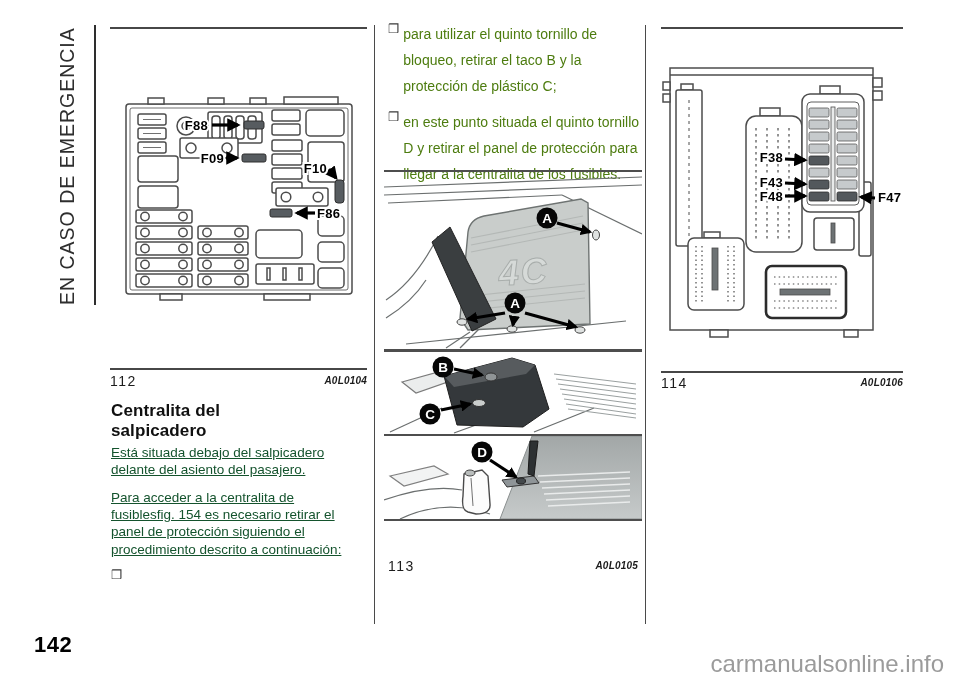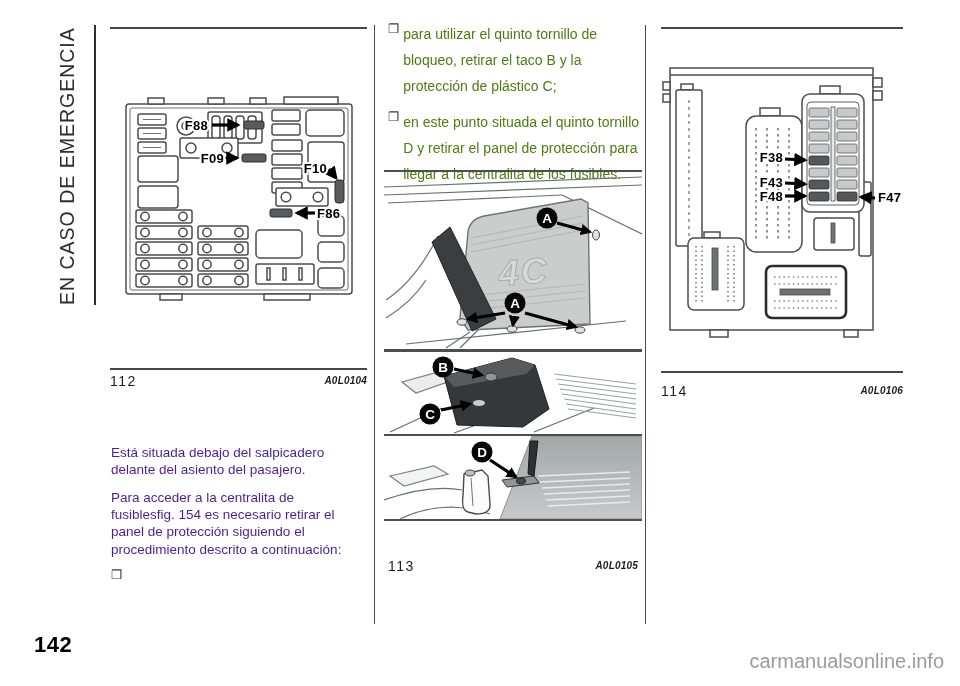--- a/index.html
+++ b/index.html
@@ -11,32 +11,32 @@
   .vdiv{position:absolute;background:#4a4a4a;width:1.3px;}
   .sidebar-label{position:absolute;left:56px;top:27px;height:278px;width:36px;
         writing-mode:vertical-rl;transform:rotate(180deg);font-size:19.5px;
         letter-spacing:1px;color:#2e2e2e;white-space:nowrap;}
   .sidebar-rule{position:absolute;left:94px;top:25px;width:2px;height:280px;background:#2e2e2e;}
   .figcap{position:absolute;display:flex;justify-content:space-between;align-items:flex-start;gap:28px;}
   .fignum{font-size:14px;letter-spacing:1.5px;color:#1c1c1c;}
   .figcode{font-size:10px;font-weight:bold;color:#1c1c1c;letter-spacing:0.2px;margin-top:2px;font-style:italic;}
   .heading{position:absolute;font-size:17px;font-weight:bold;line-height:19.5px;
         color:#101010;white-space:pre-line;letter-spacing:0.1px;}
-  .body-text{position:absolute;font-size:13.5px;line-height:17.2px;color:#4c1d95;white-space:pre-line;}
+  .body-text{position:absolute;font-size:13.5px;line-height:17.2px;color:#14532d;white-space:pre-line;text-decoration:underline;}
   .bullet{display:flex;align-items:flex-start;}
   .bullet .g{font-size:12.5px;line-height:17.2px;margin-right:4px;color:#3a3a3a;}
   .bullet .t{font-size:14px;line-height:26px;color:#4d7c0f;white-space:pre-line;}
   .bullets-col2 .bullet{margin-bottom:10px;}
   .fig113{position:absolute;left:384px;top:170px;width:258px;
         border-top:2.5px solid #4e4e4e;border-bottom:2.5px solid #4e4e4e;}
   .fig113 .sep{height:2.5px;background:#4e4e4e;}
   .panel{display:block;}
   .footer-num{position:absolute;left:34px;top:632px;font-size:22px;font-weight:bold;
         color:#000000;letter-spacing:0.5px;}
-  .watermark{position:absolute;right:16px;top:650px;font-size:20px;color:#9b9b9b;}
+  .watermark{position:absolute;right:16px;top:650px;font-size:24px;color:#9b9b9b;}
   svg{display:block;}
   svg text.lb{font-family:"Liberation Sans",sans-serif;font-weight:bold;font-size:13px;
         paint-order:stroke;stroke:#fff;stroke-width:4px;fill:#000;letter-spacing:0.3px;}
   svg text.co{font-family:"Liberation Sans",sans-serif;font-weight:bold;font-size:13.5px;
         fill:#fff;text-anchor:middle;}
   svg .ln{stroke:#4c4c4c;stroke-width:1.5;fill:#fff;}
   svg .thin{stroke:#4c4c4c;stroke-width:0.8;fill:none;}
   svg .dk{fill:#575c60;stroke:#2e2e2e;stroke-width:1;}
   svg .fuse{fill:#c6cacc;stroke:#565656;stroke-width:0.8;}
   svg .fuse-dk{fill:#53585c;stroke:#2e2e2e;stroke-width:0.8;}
@@ -156,20 +156,22 @@
     <text x="207" y="81" text-anchor="end" class="lb">F10</text>
     <text x="197" y="126" class="lb">F86</text>
   </svg>
 
   <div class="cr" style="left:110px;top:368px;width:257px;"></div>
   <div class="figcap" style="left:110px;top:373px;width:257px;">
     <span class="fignum">112</span>
     <span class="figcode">A0L0104</span>
   </div>
 
+  <div class="heading" style="left:111px;top:401px;width:256px;">Centralita del
+salpicadero</div>
   <div class="body-text" style="left:111px;top:444px;width:258px;">Está situada debajo del salpicadero
 delante del asiento del pasajero.</div>
   <div class="body-text" style="left:111px;top:489px;width:258px;">Para acceder a la centralita de
 fusiblesfig. 154 es necesario retirar el
 panel de protección siguiendo el
 procedimiento descrito a continuación:</div>
   <div class="abs bullet" style="left:111px;top:567px;width:258px;">
     <span class="g">❒</span>
   </div>
 
@@ -378,21 +380,21 @@
     <line x1="123" y1="125" x2="143" y2="126" class="arrow" marker-end="url(#ar5)"></line>
     <line x1="123" y1="138" x2="143" y2="138" class="arrow" marker-end="url(#ar5)"></line>
     <line x1="213" y1="140" x2="199" y2="139" class="arrow" marker-end="url(#ar5)"></line>
     <text x="121" y="104" text-anchor="end" class="lb">F38</text>
     <text x="121" y="129" text-anchor="end" class="lb">F43</text>
     <text x="121" y="143" text-anchor="end" class="lb">F48</text>
     <text x="216" y="144" class="lb">F47</text>
   </svg>
 
   <div class="cr" style="left:661px;top:371px;width:242px;"></div>
-  <div class="figcap" style="left:661px;top:375px;width:242px;margin-top:8px;">
+  <div class="figcap" style="left:661px;top:375px;width:242px;">
     <span class="fignum">114</span>
     <span class="figcode">A0L0106</span>
   </div>
 
   <div class="footer-num">142</div>
   <div class="watermark">carmanualsonline.info</div>
 
 </div>
 
 </body></html>

